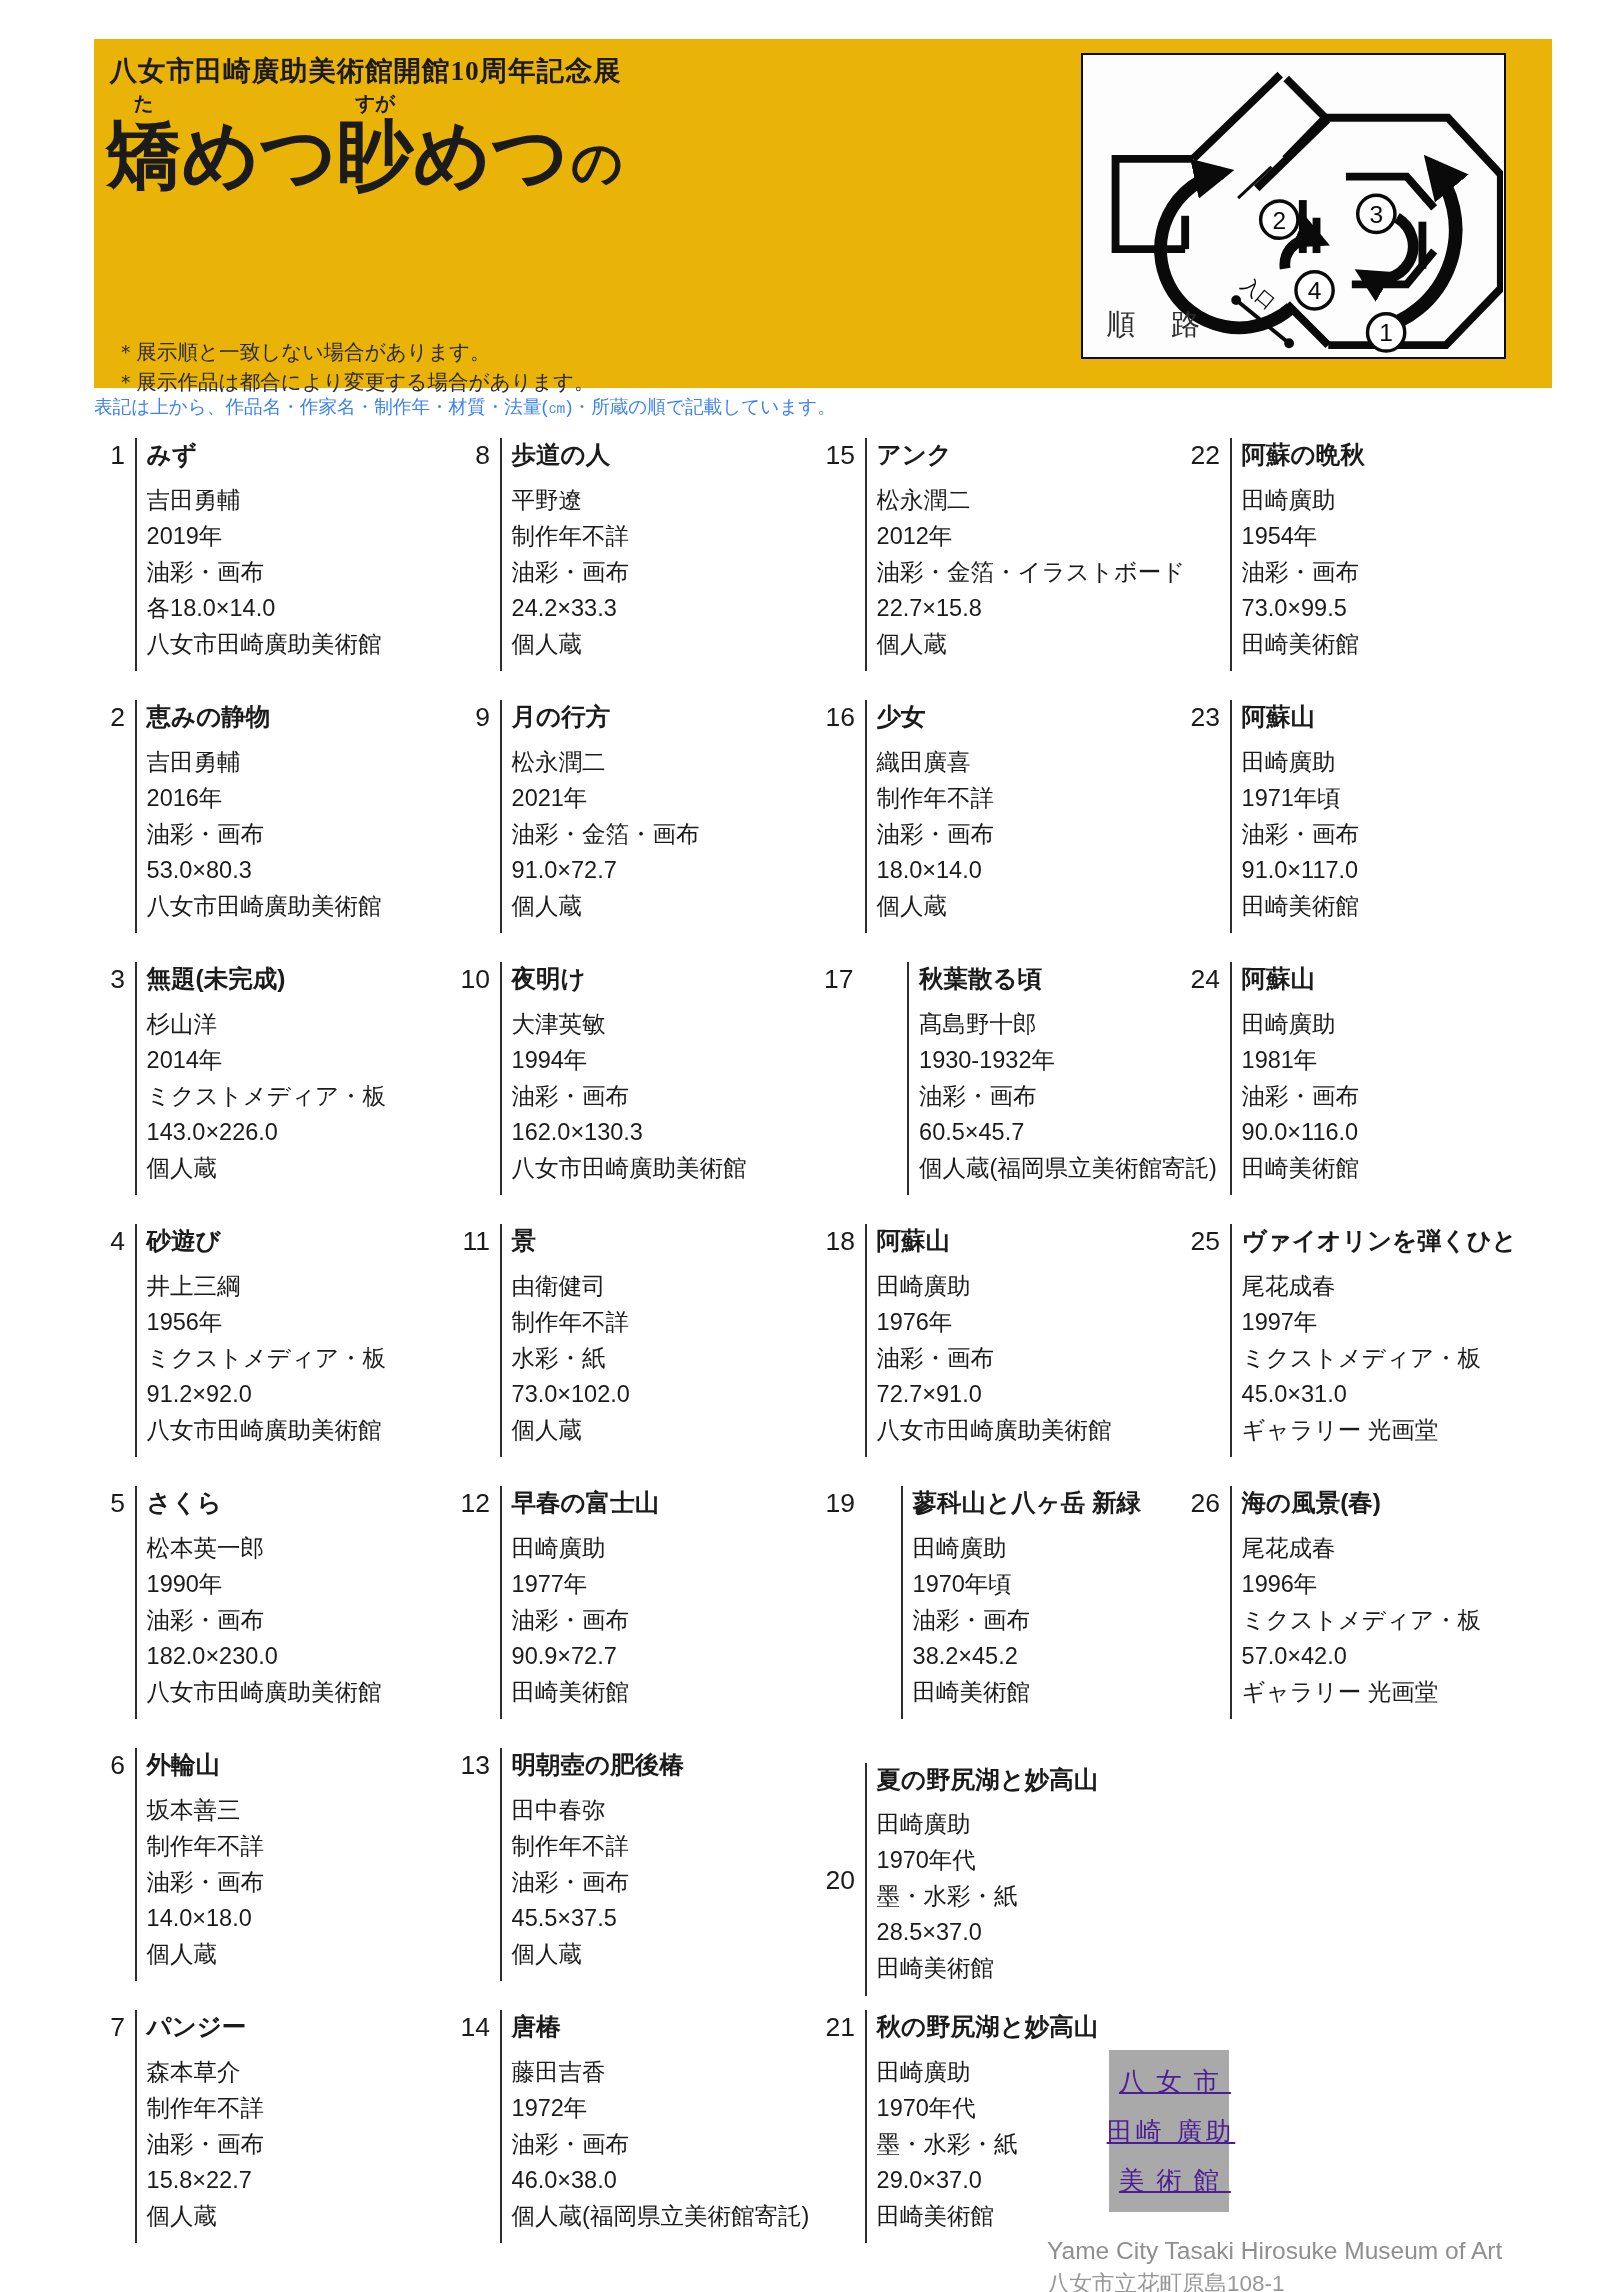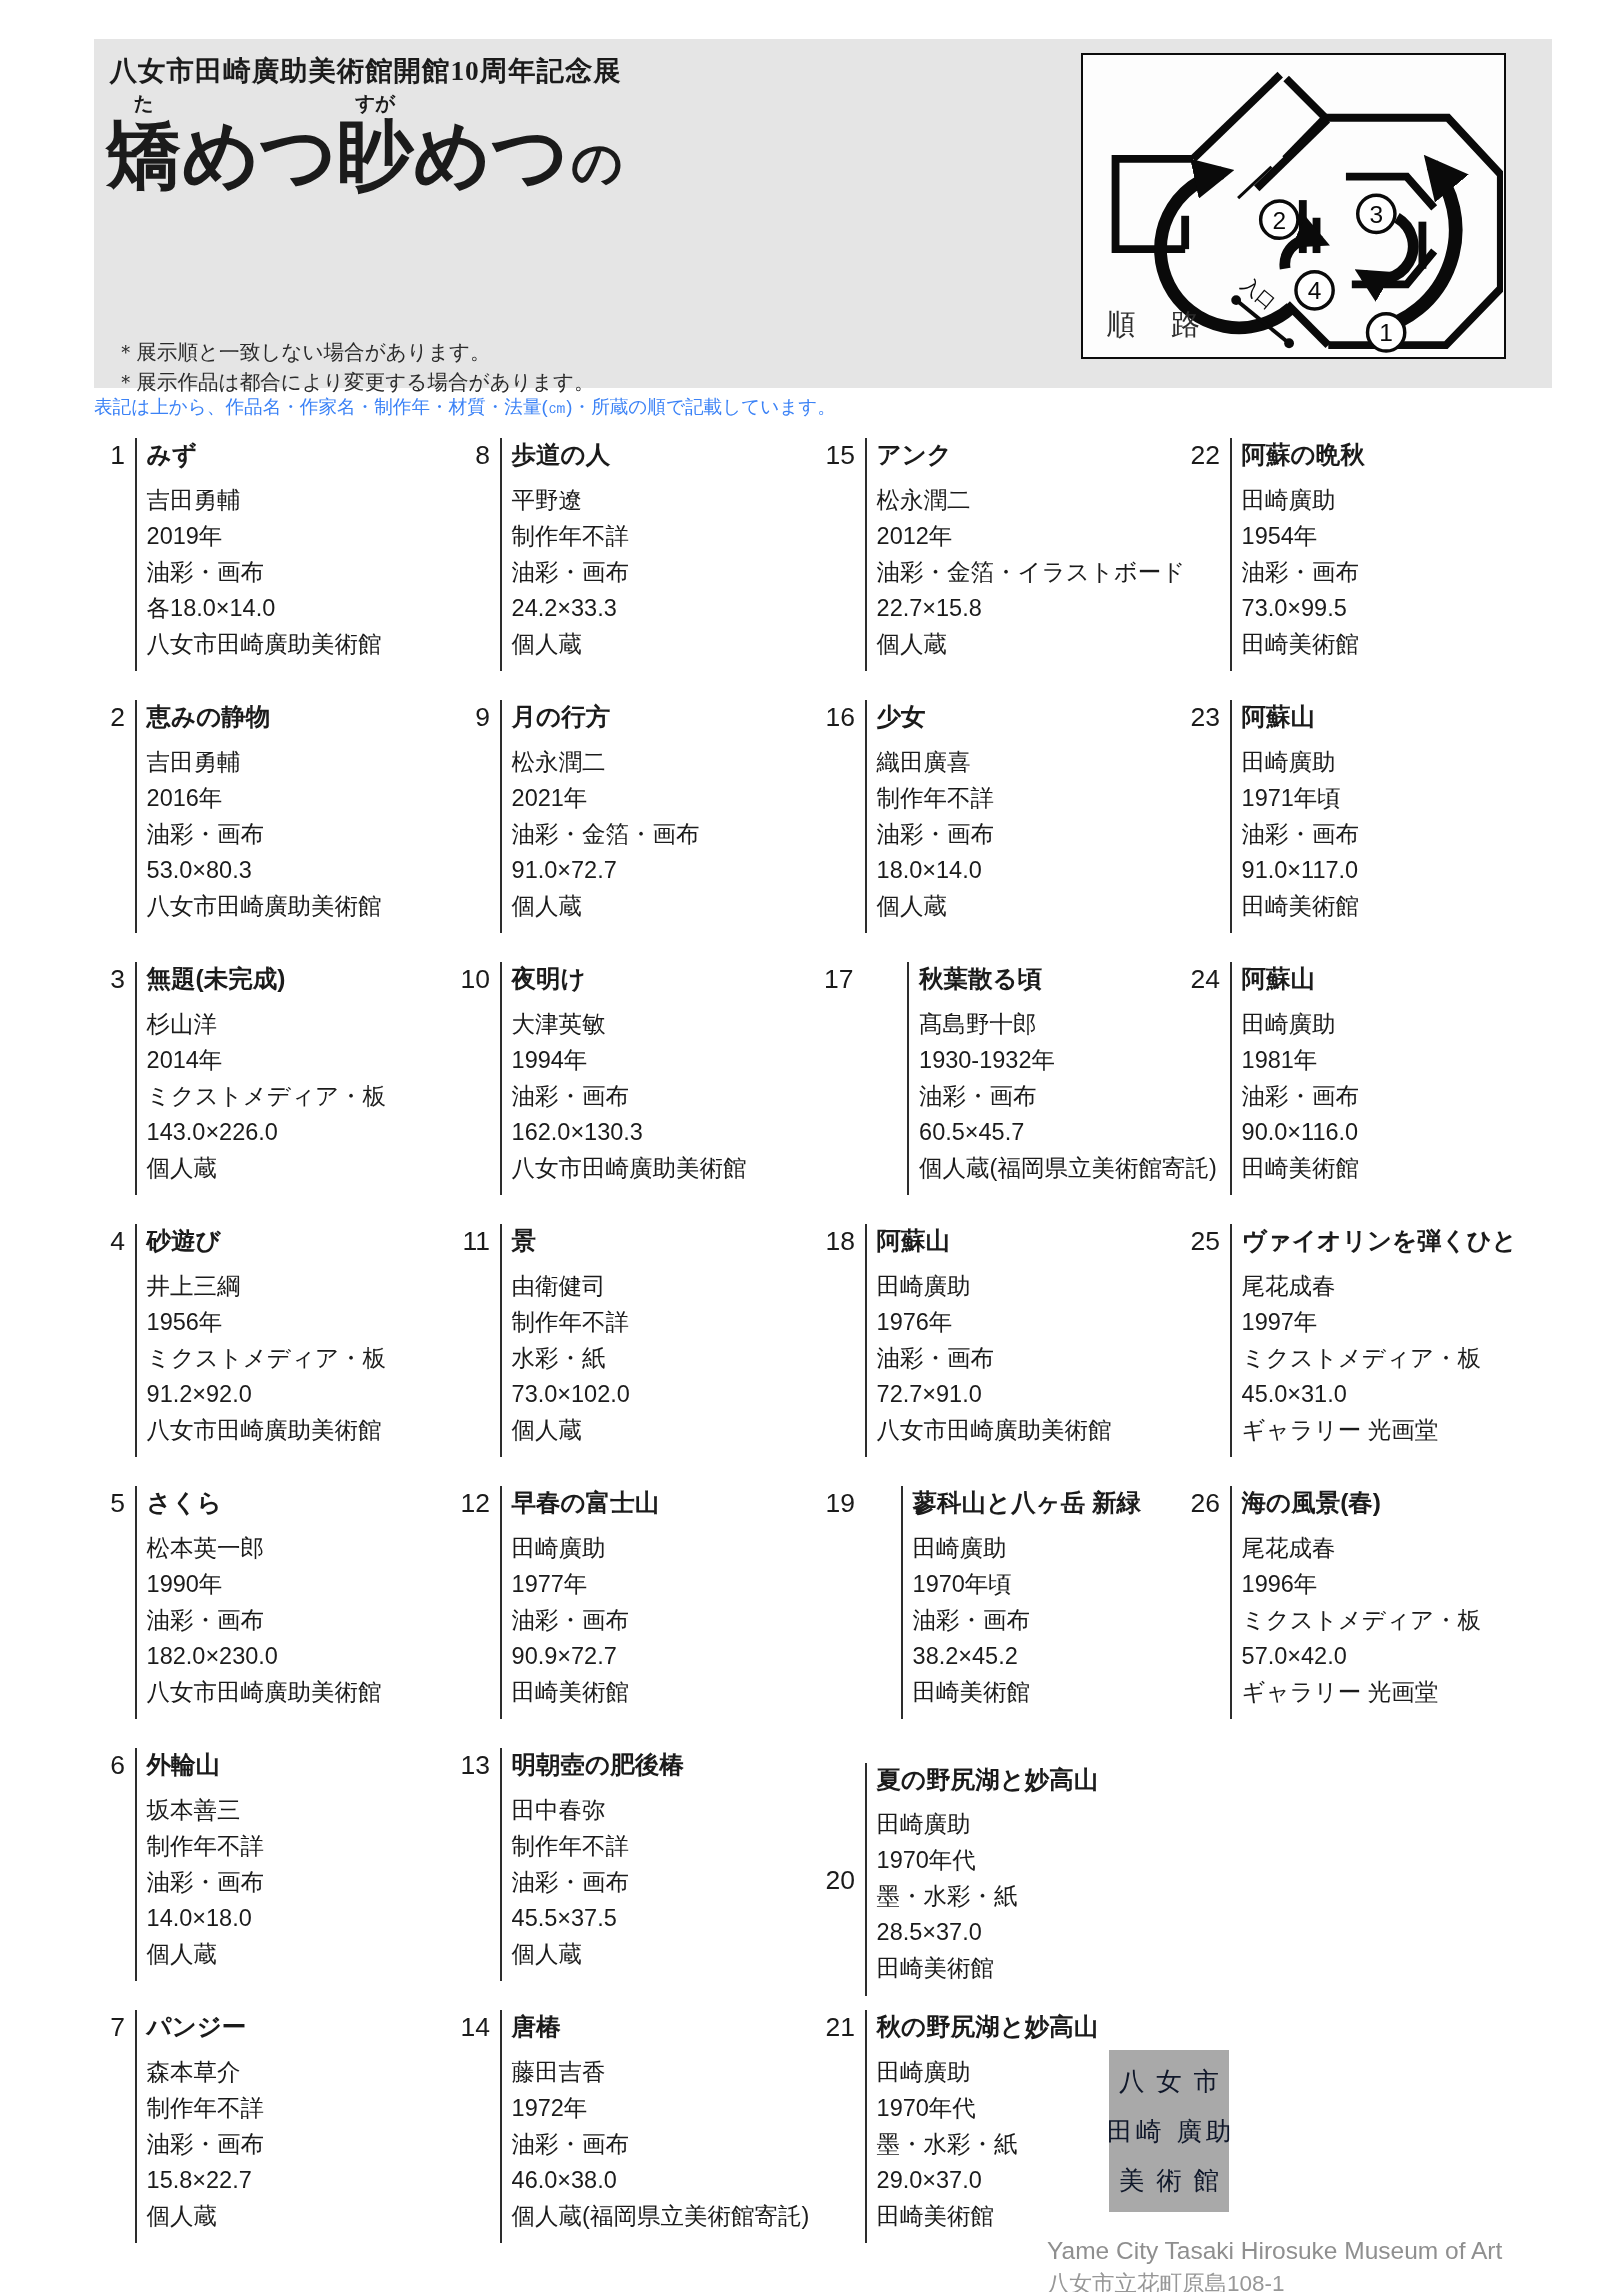--- a/index.html
+++ b/index.html
@@ -2,21 +2,21 @@
 <html><head>
 <meta charset="utf-8">
 <style>
   html,body{margin:0;padding:0;}
   body{
     width:1621px;height:2293px;position:relative;background:#ffffff;
     font-family:"Liberation Sans","DejaVu Sans",sans-serif;color:#1b1b1b;
     overflow:hidden;
   }
   
-  .header-block{position:absolute;left:94px;top:39px;width:1458px;height:349px;background:#e5e5e5;}
+  .header-block{position:absolute;left:94px;top:39px;width:1458px;height:349px;background:#eab308;}
   .supertitle{position:absolute;left:15.7px;top:13.7px;font-family:"Liberation Serif","DejaVu Serif",serif;
     font-weight:700;font-size:27.4px;letter-spacing:1px;}
   .big-title{position:absolute;left:11.8px;top:51px;display:flex;align-items:flex-end;
     font-family:"Liberation Serif","DejaVu Serif",serif;font-weight:700;}
   .rchar{display:inline-flex;flex-direction:column;align-items:center;}
   .rb{font-size:19.6px;height:27.4px;line-height:27.4px;font-weight:600;}
   .bb{font-size:76px;line-height:1.02;}
   .particle{font-size:51px;line-height:1.0;margin:0 2px 5.9px 2px;}
   .tail{font-size:76px;line-height:1.02;}
   .period{position:absolute;left:15.7px;top:231px;font-family:"Liberation Serif","DejaVu Serif",serif;
@@ -33,21 +33,21 @@
   .grid{position:absolute;left:94px;top:438px;width:1458px;display:grid;
     grid-template-columns:repeat(4,365px);grid-auto-rows:262px;}
   .work{display:flex;align-items:flex-start;}
   .work-num{width:31px;margin-right:9.8px;text-align:right;font-size:26.5px;padding-top:2px;color:#1b1b1b;}
   .work-body{border-left:2.5px solid #2d2d2d;padding-left:9.8px;min-height:233px;}
   .work-title{font-size:24.5px;font-weight:700;margin-bottom:10.8px;white-space:nowrap;}
   .work-line{font-size:23.5px;line-height:36px;white-space:nowrap;}
   
   .logo-box{position:absolute;left:1109px;top:2050px;width:120px;height:162px;background:#a9a9a9;
     display:flex;flex-direction:column;justify-content:space-evenly;align-items:center;}
-  .logo-line{color:#0f172a;font-size:25.5px;letter-spacing:11.8px;margin-right:-11.8px;white-space:nowrap;}
+  .logo-line{color:#4c1d95;font-size:25.5px;letter-spacing:11.8px;margin-right:-11.8px;white-space:nowrap;text-decoration:underline;}
   .logo-line2{letter-spacing:3.9px;margin-right:-3.9px;}
   .museum-en{position:absolute;left:1047px;top:2237px;font-size:24.5px;color:#8f8f8f;white-space:nowrap;}
   .address{position:absolute;left:1047px;top:2268px;font-size:22.5px;color:#979797;white-space:nowrap;}
 </style>
 </head>
 <body>
 
 <div class="header-block">
   <div class="supertitle">八女市田崎廣助美術館開館10周年記念展</div>
 

